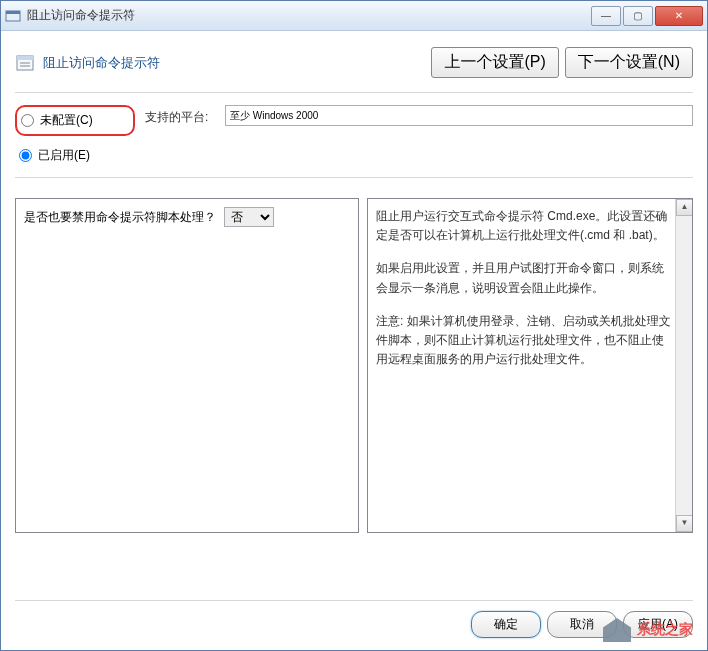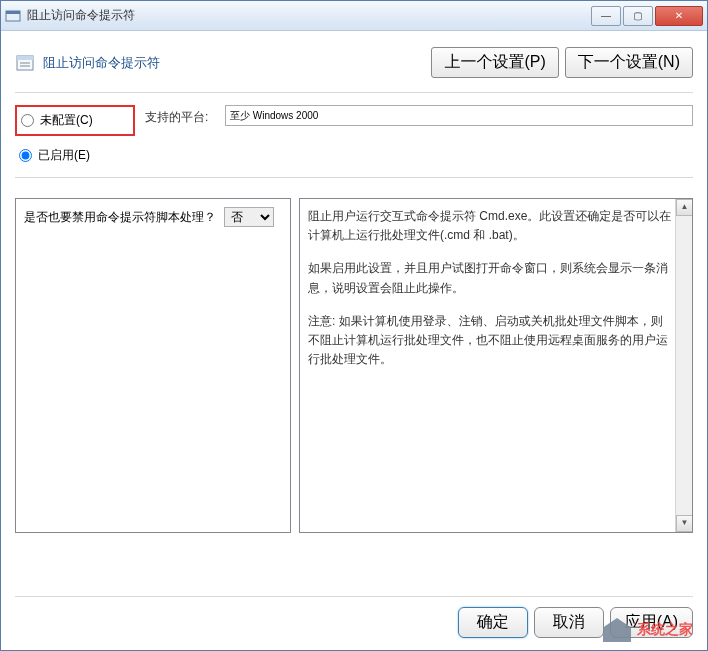--- a/index.html
+++ b/index.html
@@ -69,20 +69,21 @@
     }
     
     .divider { border-top: 1px solid #d8d8d8; margin: 2px 0 12px 0; }
     
     .config-area { display: flex; }
     .radio-col { width: 120px; }
     .radio-item {
       display: flex; align-items: center;
       padding: 5px 4px;
       margin-bottom: 6px;
+      border-radius: 10px;
     }
     .radio-item.highlighted {
       border: 2px solid #e03030;
     }
     .radio-item input[type="radio"] { margin-right: 6px; }
     .radio-item label { cursor: pointer; }
     
     .info-col { flex: 1; padding-left: 10px; }
     .info-row { display: flex; margin-bottom: 10px; }
     .info-label { width: 80px; padding-top: 4px; color: #333; }
@@ -102,21 +103,21 @@
       font-family: inherit;
       font-size: 10px;
       background: #fff;
     }
     
     .lower-area { margin-top: 20px; }
     .lower-labels { display: flex; margin-bottom: 6px; }
     .lower-label-left { width: 296px; }
     .lower-panels { display: flex; gap: 8px; }
     .options-panel {
-      width: 276px;
+      width: 344px;
       height: 335px;
       border: 1px solid #828790;
       padding: 8px;
       background: #fff;
     }
     .opt-row { display: flex; align-items: center; gap: 8px; }
     .opt-select {
       border: 1px solid #abadb3;
       padding: 1px 2px;
       font-size: 12px;
@@ -155,22 +156,22 @@
       border-top: 1px solid #d8d8d8;
       padding-top: 10px;
       display: flex;
       justify-content: flex-end;
       gap: 6px;
     }
     .footer-btn {
       padding: 4px 14px;
       border: 1px solid #888;
       background: linear-gradient(to bottom, #fdfdfd, #e8e8e8);
-      border-radius: 6px;
-      font-size: 16px;
+      border-radius: 11px;
+      font-size: 12px;
       cursor: pointer;
       min-width: 70px;
     }
     .footer-btn.default {
       border: 1px solid #3c7fb1;
       box-shadow: 0 0 2px #7bb3de;
     }
     
     .watermark {
       position: absolute;

